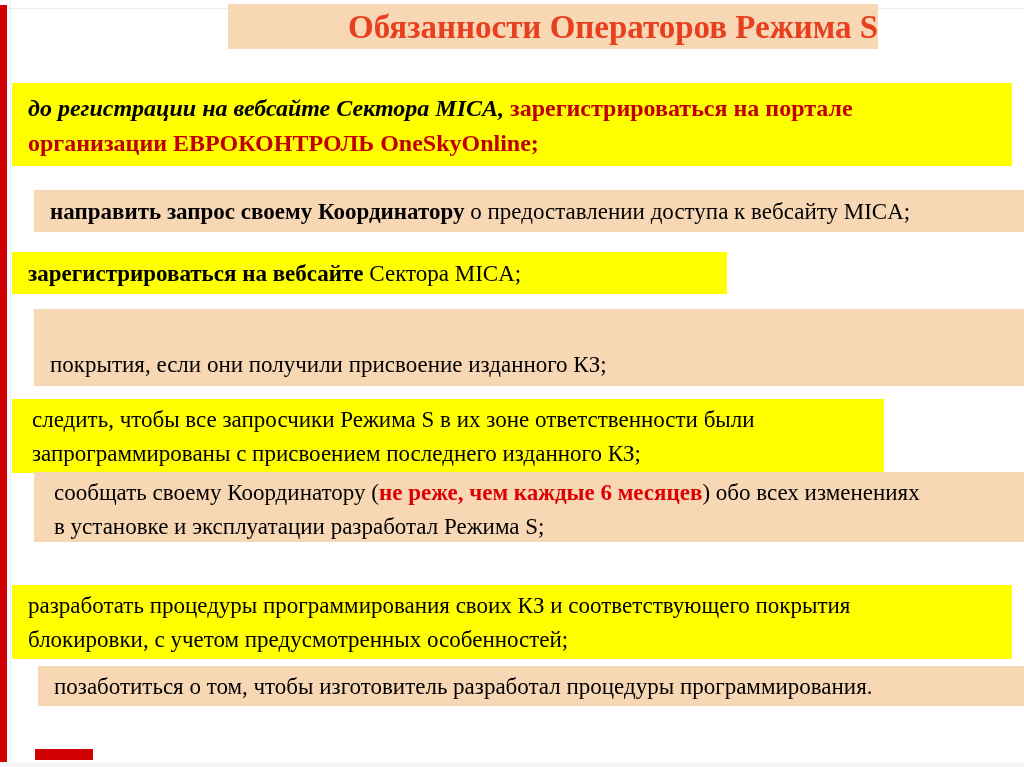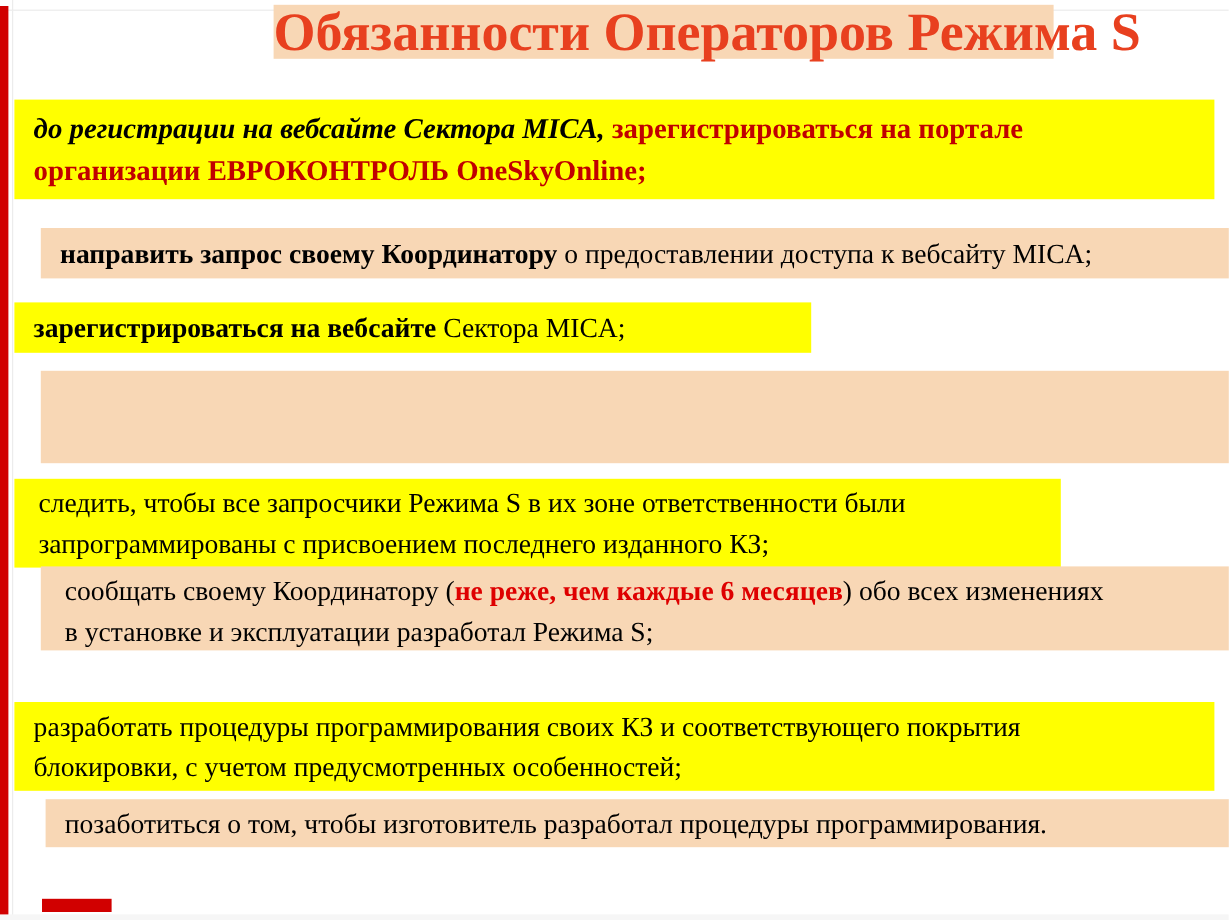--- a/index.html
+++ b/index.html
@@ -14,35 +14,35 @@
   .edge-line-h{position:absolute;left:0;top:8px;width:1024px;height:1px;background:#ececec;}
   .edge-line-b{position:absolute;left:0;top:762px;width:1024px;height:5px;background:#f6f6f6;}
   
   .red-bar-left{position:absolute;left:0;top:5px;width:7px;height:757px;background:var(--frame_red,#d10000);}
   .red-bar-bottom{position:absolute;left:35px;top:749px;width:58px;height:11px;background:var(--frame_red,#d10000);}
 
   .title{
     position:absolute;left:228px;top:4px;width:650px;height:45px;
     background:var(--peach,#f8d7b5);
     color:var(--title_red,#e8401f);
-    font-size:45px;font-weight:bold;text-align:left;line-height:46px;
+    font-size:33px;font-weight:bold;text-align:right;line-height:46px;
     white-space:nowrap;
   }
 
   .block{
     position:absolute;box-sizing:border-box;
     font-size:23px;line-height:34px;
     padding-left:16px;padding-right:8px;
   }
   .yellow{background:var(--yellow,#ffff00);}
   .peach{background:var(--peach,#f8d7b5);margin-left:22px;}
 
   .b1{left:12px;top:83px;width:1000px;height:83px;padding-top:8px;font-size:24px;line-height:35px;}
   .b2{left:12px;top:190px;width:1000px;height:42px;padding-top:5px;}
-  .b3{left:12px;top:252px;width:664px;height:42px;padding-top:5px;}
+  .b3{left:12px;top:252px;width:715px;height:42px;padding-top:5px;}
   .b4{left:12px;top:309px;width:1000px;height:77px;padding-top:5px;}
   .b5{left:12px;top:399px;width:872px;height:74px;padding-top:4px;padding-left:20px;}
   .b6{left:12px;top:472px;width:1000px;height:70px;padding-top:4px;padding-left:20px;}
   .b7{left:12px;top:585px;width:1000px;height:74px;padding-top:4px;}
   .b8{left:16px;top:666px;width:994px;height:40px;padding-top:4px;}
 
   .run{white-space:pre-wrap;}
   .regular{font-weight:normal;}
   .bold{font-weight:bold;}
   .bold-italic{font-weight:bold;font-style:italic;}
@@ -56,17 +56,17 @@
 <div class="edge-line-h"></div>
 <div class="edge-line-b"></div>
 <div class="red-bar-left"></div>
 <div class="red-bar-bottom"></div>
 
 <div class="title">Обязанности Операторов Режима S</div>
 
 <div class="block b1 yellow"><span class="run bold-italic">до регистрации на вебсайте Сектора MICA</span><span class="run bold-italic">, </span><span class="run bold-red">зарегистрироваться на портале</span><br><span class="run bold-red">организации ЕВРОКОНТРОЛЬ OneSkyOnline;</span></div>
 <div class="block b2 peach"><span class="run bold">направить запрос своему Координатору</span><span class="run regular"> о предоставлении доступа к вебсайту MICA;</span></div>
 <div class="block b3 yellow"><span class="run bold">зарегистрироваться на вебсайте</span><span class="run regular"> Сектора MICA;</span></div>
-<div class="block b4 peach"><br></div>
+<div class="block b4 peach"><br><span class="run regular">покрытия, если они получили присвоение изданного КЗ;</span></div>
 <div class="block b5 yellow"><span class="run regular">следить, чтобы все запросчики Режима S в их зоне ответственности были</span><br><span class="run regular">запрограммированы с присвоением последнего изданного КЗ;</span></div>
 <div class="block b6 peach"><span class="run regular">сообщать своему Координатору (</span><span class="run bright-red-bold">не реже, чем каждые 6 месяцев</span><span class="run regular">) обо всех изменениях</span><br><span class="run regular">в установке и эксплуатации разработал Режима S;</span></div>
 <div class="block b7 yellow"><span class="run regular">разработать процедуры программирования своих КЗ и соответствующего покрытия</span><br><span class="run regular">блокировки, с учетом предусмотренных особенностей;</span></div>
 <div class="block b8 peach"><span class="run regular">позаботиться о том, чтобы изготовитель разработал процедуры программирования.</span></div>
 
 </body></html>

